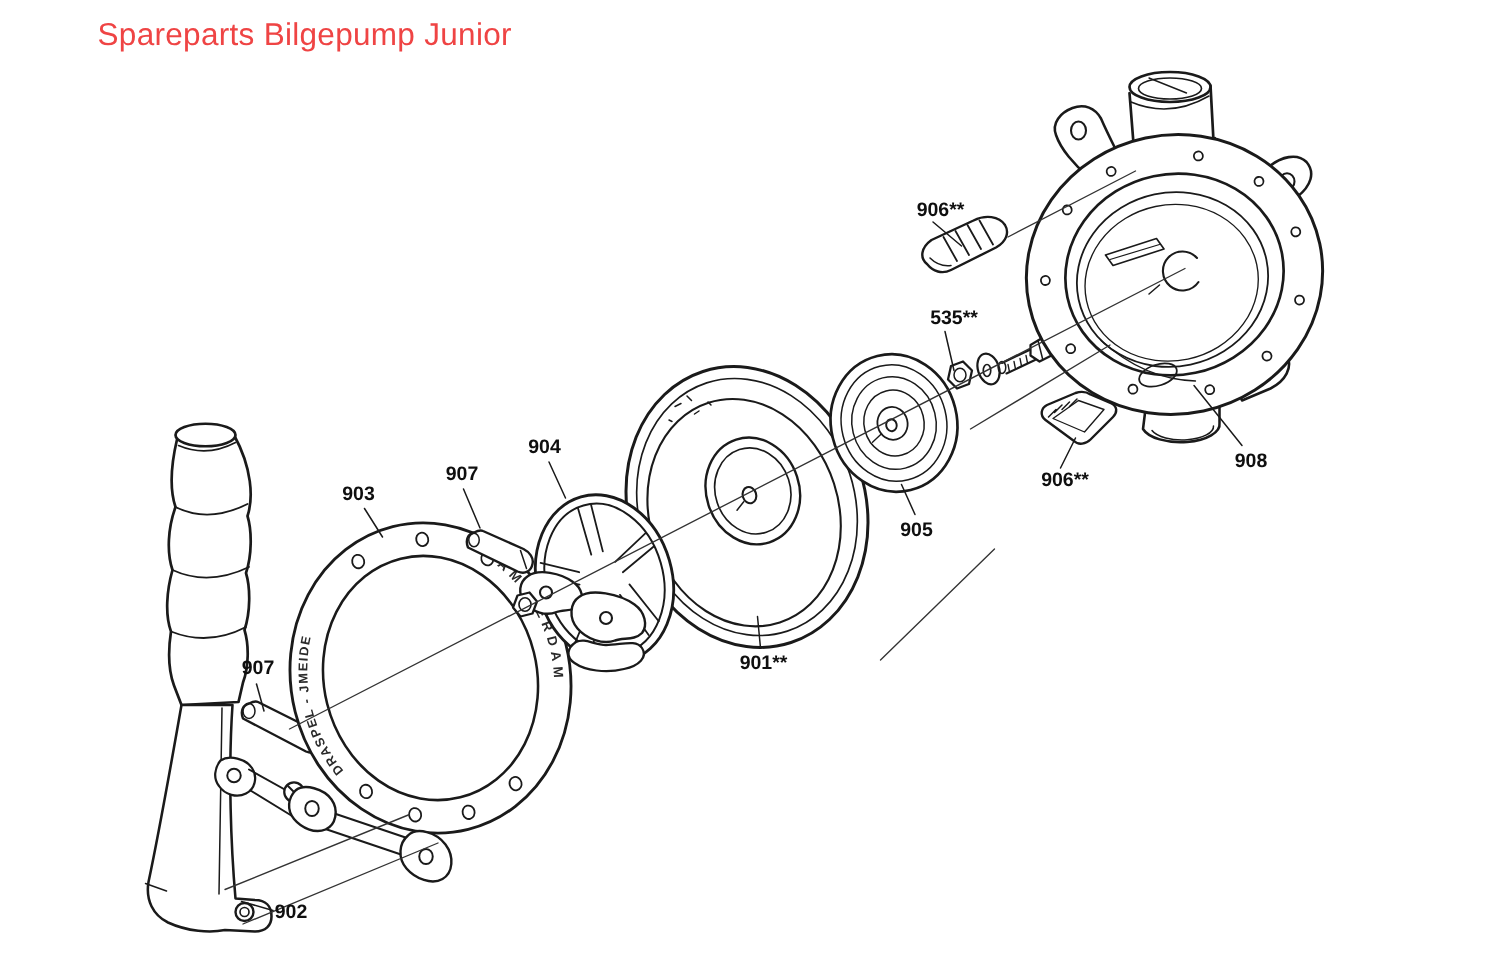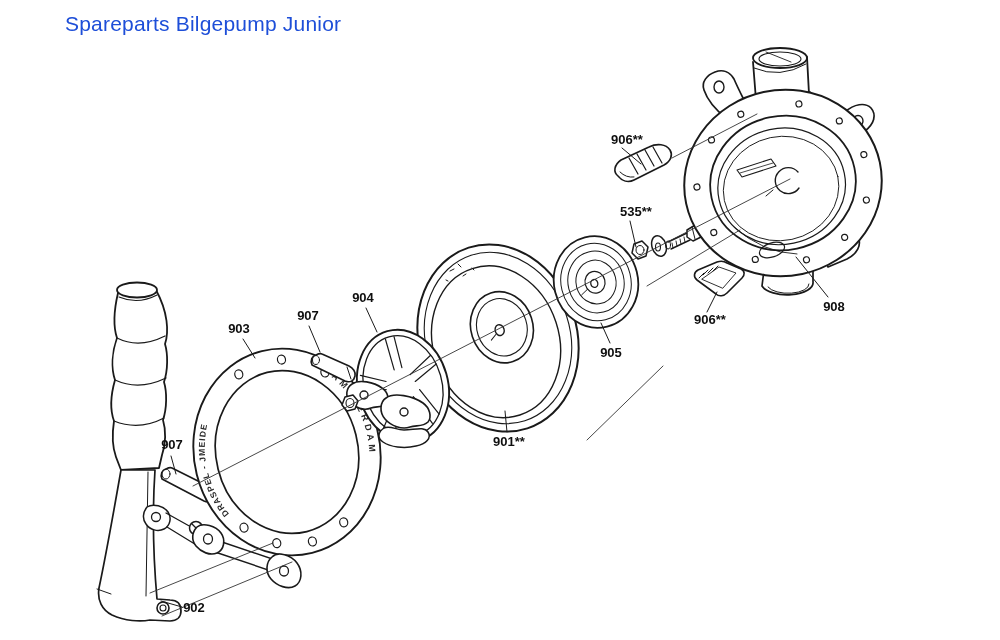--- a/index.html
+++ b/index.html
@@ -1,19 +1,19 @@
 <!DOCTYPE html>
 <html><head>
 <meta charset="utf-8">
 <style>
   html,body{margin:0;padding:0;background:#ffffff;}
   body{width:1000px;height:640px;position:relative;overflow:hidden;
        font-family:"Liberation Sans",sans-serif;}
   .page-title{position:absolute;left:65px;top:12px;font-size:21px;
-       font-weight:400;color:#1d4ed8;letter-spacing:.2px;}
+       font-weight:400;color:#ef4444;letter-spacing:.2px;}
   svg{position:absolute;left:0;top:0;}
   svg text.part-label{font-family:"Liberation Sans",sans-serif;
        font-size:13px;font-weight:bold;fill:#0f0f0f;}
   svg text.ring-emboss{font-family:"Liberation Sans",sans-serif;
        font-weight:bold;fill:#2a2a2a;}
 </style>
 </head>
 <body>
 
 <div class="page-title">Spareparts Bilgepump Junior</div>

